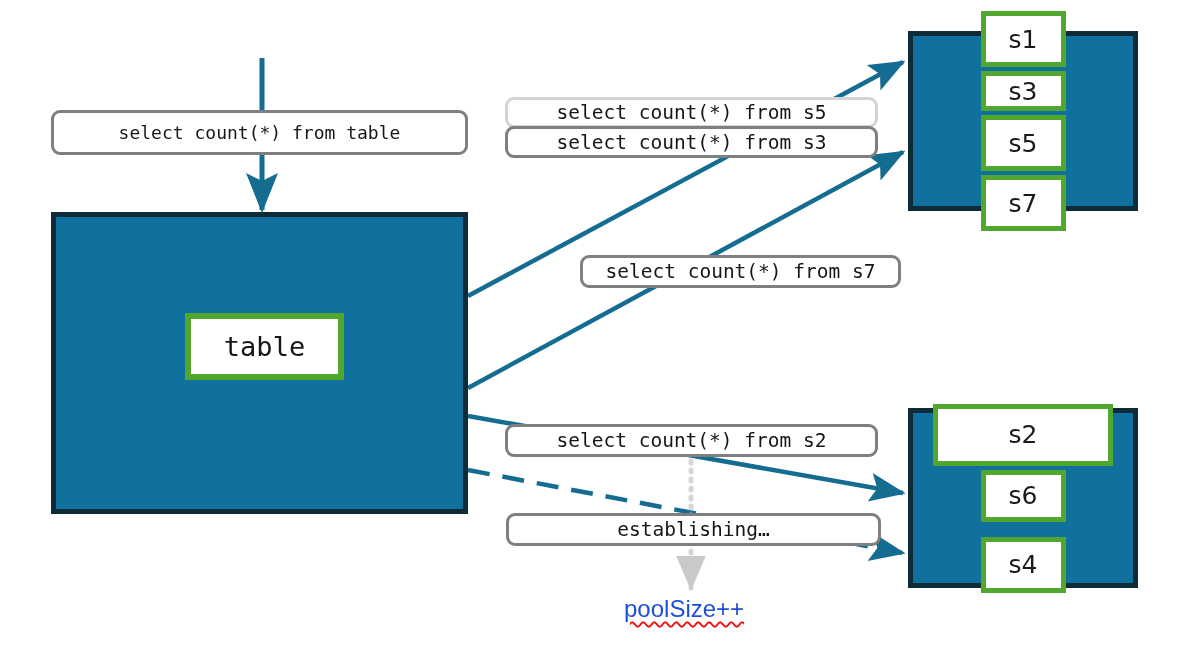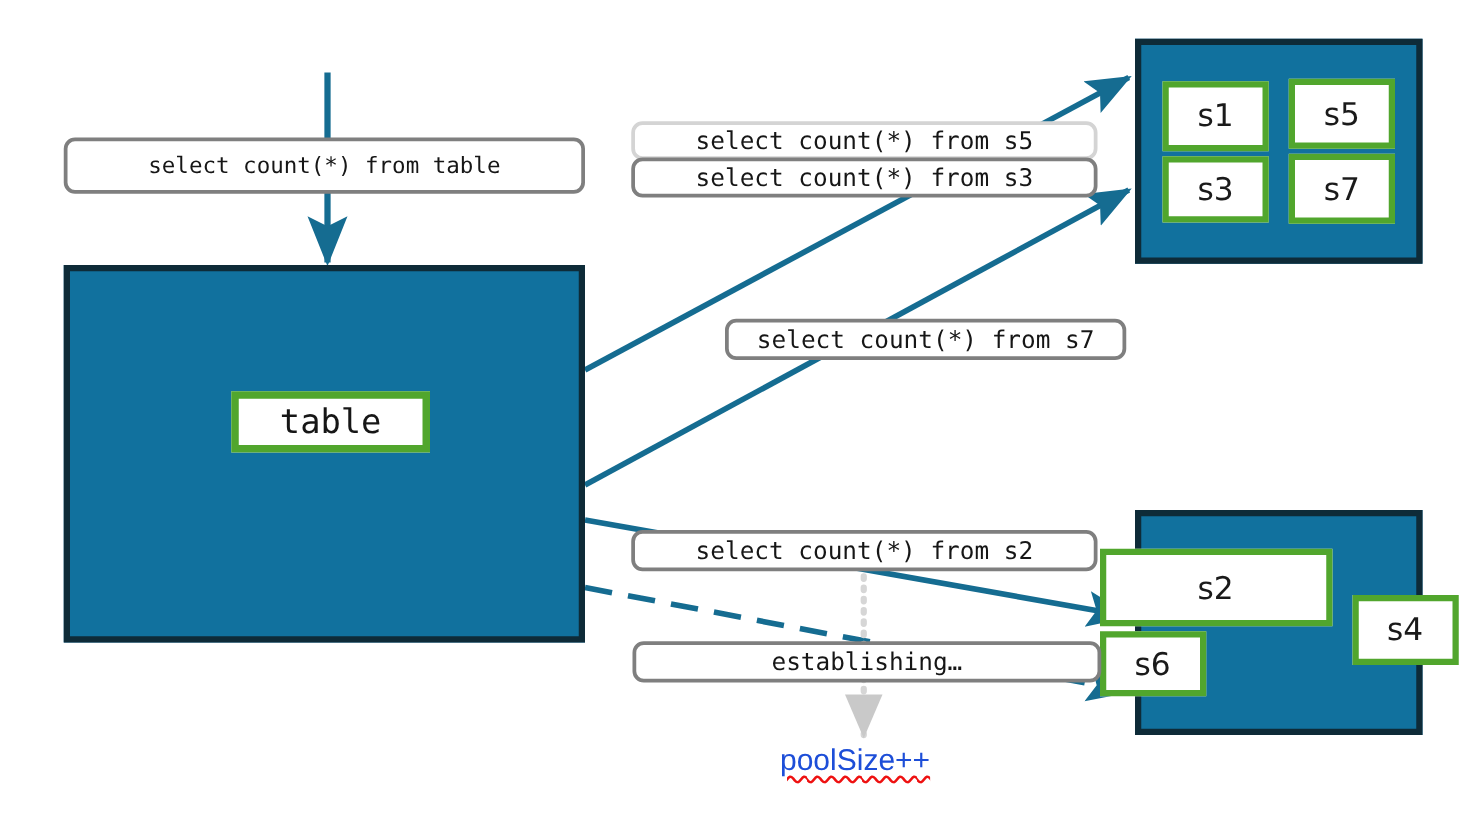--- a/index.html
+++ b/index.html
@@ -34,21 +34,20 @@
     position: absolute;
     left: 0; top: 0;
     width: 100%; height: 100%;
     box-sizing: border-box;
     display: flex;
     flex-wrap: wrap;
     align-content: center;
     justify-content: center;
     gap: 4px 16px;
     padding: 14px 20px;
-    flex-direction: column;
   }
   .conn-cell {
     background: #ffffff;
     border: 5px solid #51A62D;
     box-sizing: border-box;
     display: flex;
     align-items: center;
     justify-content: center;
     font-family: "DejaVu Sans", "Liberation Sans", sans-serif;
     font-size: 25px;
@@ -132,21 +131,21 @@
     <line x1="468" y1="470" x2="903" y2="553" stroke="#156C91" stroke-width="4.5" stroke-dasharray="22 13" marker-end="url(#ah)"></line>
 
     <line x1="691" y1="452" x2="691" y2="588" stroke="#D6D6D6" stroke-width="5" stroke-dasharray="2 7" stroke-linecap="round" marker-end="url(#ah-gray)"></line>
   </svg>
 
   <div class="qbox" style="left:51px; top:110px; width:417px; height:45px; font-size:18px;">
     <span>select count(*) from table</span>
   </div>
 
   <div class="blue-box" style="left:51px; top:212px; width:417px; height:302px;">
-    <div class="table-node" style="left:129px; top:96px; width:159px; height:49px;">
+    <div class="table-node" style="left:129px; top:96px; width:159px; height:67px;">
       <span>table</span>
     </div>
   </div>
 
   <div class="qbox faded" style="left:505px; top:97px; width:373px; height:31px;">
     <span>select count(*) from s5</span>
   </div>
 
   <div class="qbox front" style="left:505px; top:126px; width:373px; height:32px;">
     <span>select count(*) from s3</span>
@@ -162,21 +161,21 @@
 
   <div class="qbox front" style="left:506px; top:513px; width:375px; height:33px;">
     <span>establishing…</span>
   </div>
 
   <div class="blue-box" style="left:908px; top:31px; width:230px; height:180px;">
     <div class="pool-grid">
       <div class="conn-cell" style="width:85px; height:56px;">
         <span>s1</span>
       </div>
-      <div class="conn-cell" style="width:85px; height:53px;">
+      <div class="conn-cell" style="width:85px; height:40px;">
         <span>s3</span>
       </div>
       <div class="conn-cell" style="width:85px; height:56px;">
         <span>s5</span>
       </div>
       <div class="conn-cell" style="width:85px; height:56px;">
         <span>s7</span>
       </div>
     </div>
   </div>

